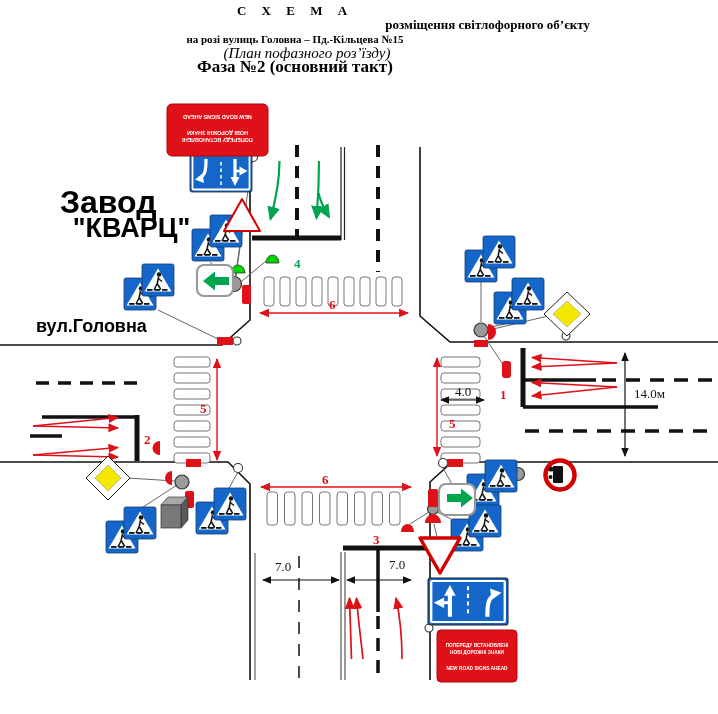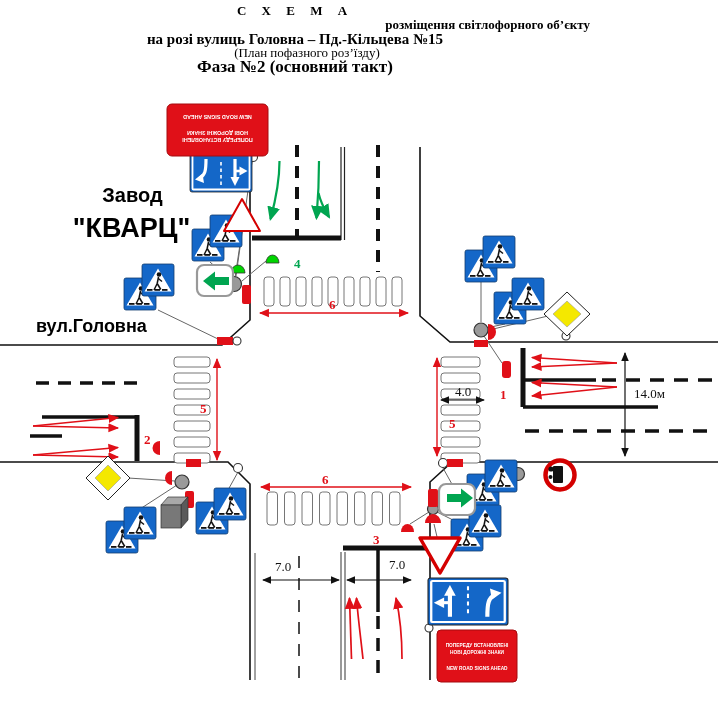--- a/index.html
+++ b/index.html
@@ -2,25 +2,25 @@
 <html><head>
 <meta charset="utf-8">
 <style>
   html,body{margin:0;padding:0;background:#fff;}
   .canvas{position:relative;width:718px;height:714px;background:#fff;overflow:hidden;
           font-family:"Liberation Serif",serif;}
   .hdr{position:absolute;top:4px;left:0;width:590px;text-align:center;color:#000;}
   .hdr div{line-height:14px;}
   .h1{font-weight:bold;font-size:13px;letter-spacing:6px;}
   .h2{font-weight:bold;font-size:13px;text-align:right;}
-  .h3{font-weight:bold;font-size:15px;}
-  .h4{font-size:13px;padding-left:24px;}
+  .h3{font-weight:bold;font-size:11px;}
+  .h4{font-style:italic;font-size:15px;padding-left:24px;}
   .h5{font-weight:bold;font-size:17px;}
   .biglabel{position:absolute;font-family:"Liberation Sans",sans-serif;font-weight:bold;color:#000;}
-  .t-zavod1{left:60px;top:184px;width:145px;text-align:center;font-size:20px;}
+  .t-zavod1{left:60px;top:184px;width:145px;font-size:32px;}
   .t-zavod2{left:44px;top:213px;width:175px;text-align:center;font-size:27px;}
   .t-golovna{left:36px;top:316px;font-size:18px;}
   .t-pivd{left:222px;top:681px;font-size:22px;}
   .t-center{position:absolute;left:487px;top:176px;font-family:"DejaVu Sans",sans-serif;
             font-style:italic;font-weight:bold;font-size:30px;color:#4c4c4c;letter-spacing:2px;}
   svg{position:absolute;left:0;top:0;}
   svg text{font-family:"Liberation Serif",serif;}
   .num{font-size:13px;font-weight:bold;fill:#e01018;}
   .numg{font-size:13px;font-weight:bold;fill:#00a550;}
   .dim{font-size:13px;fill:#111;}

